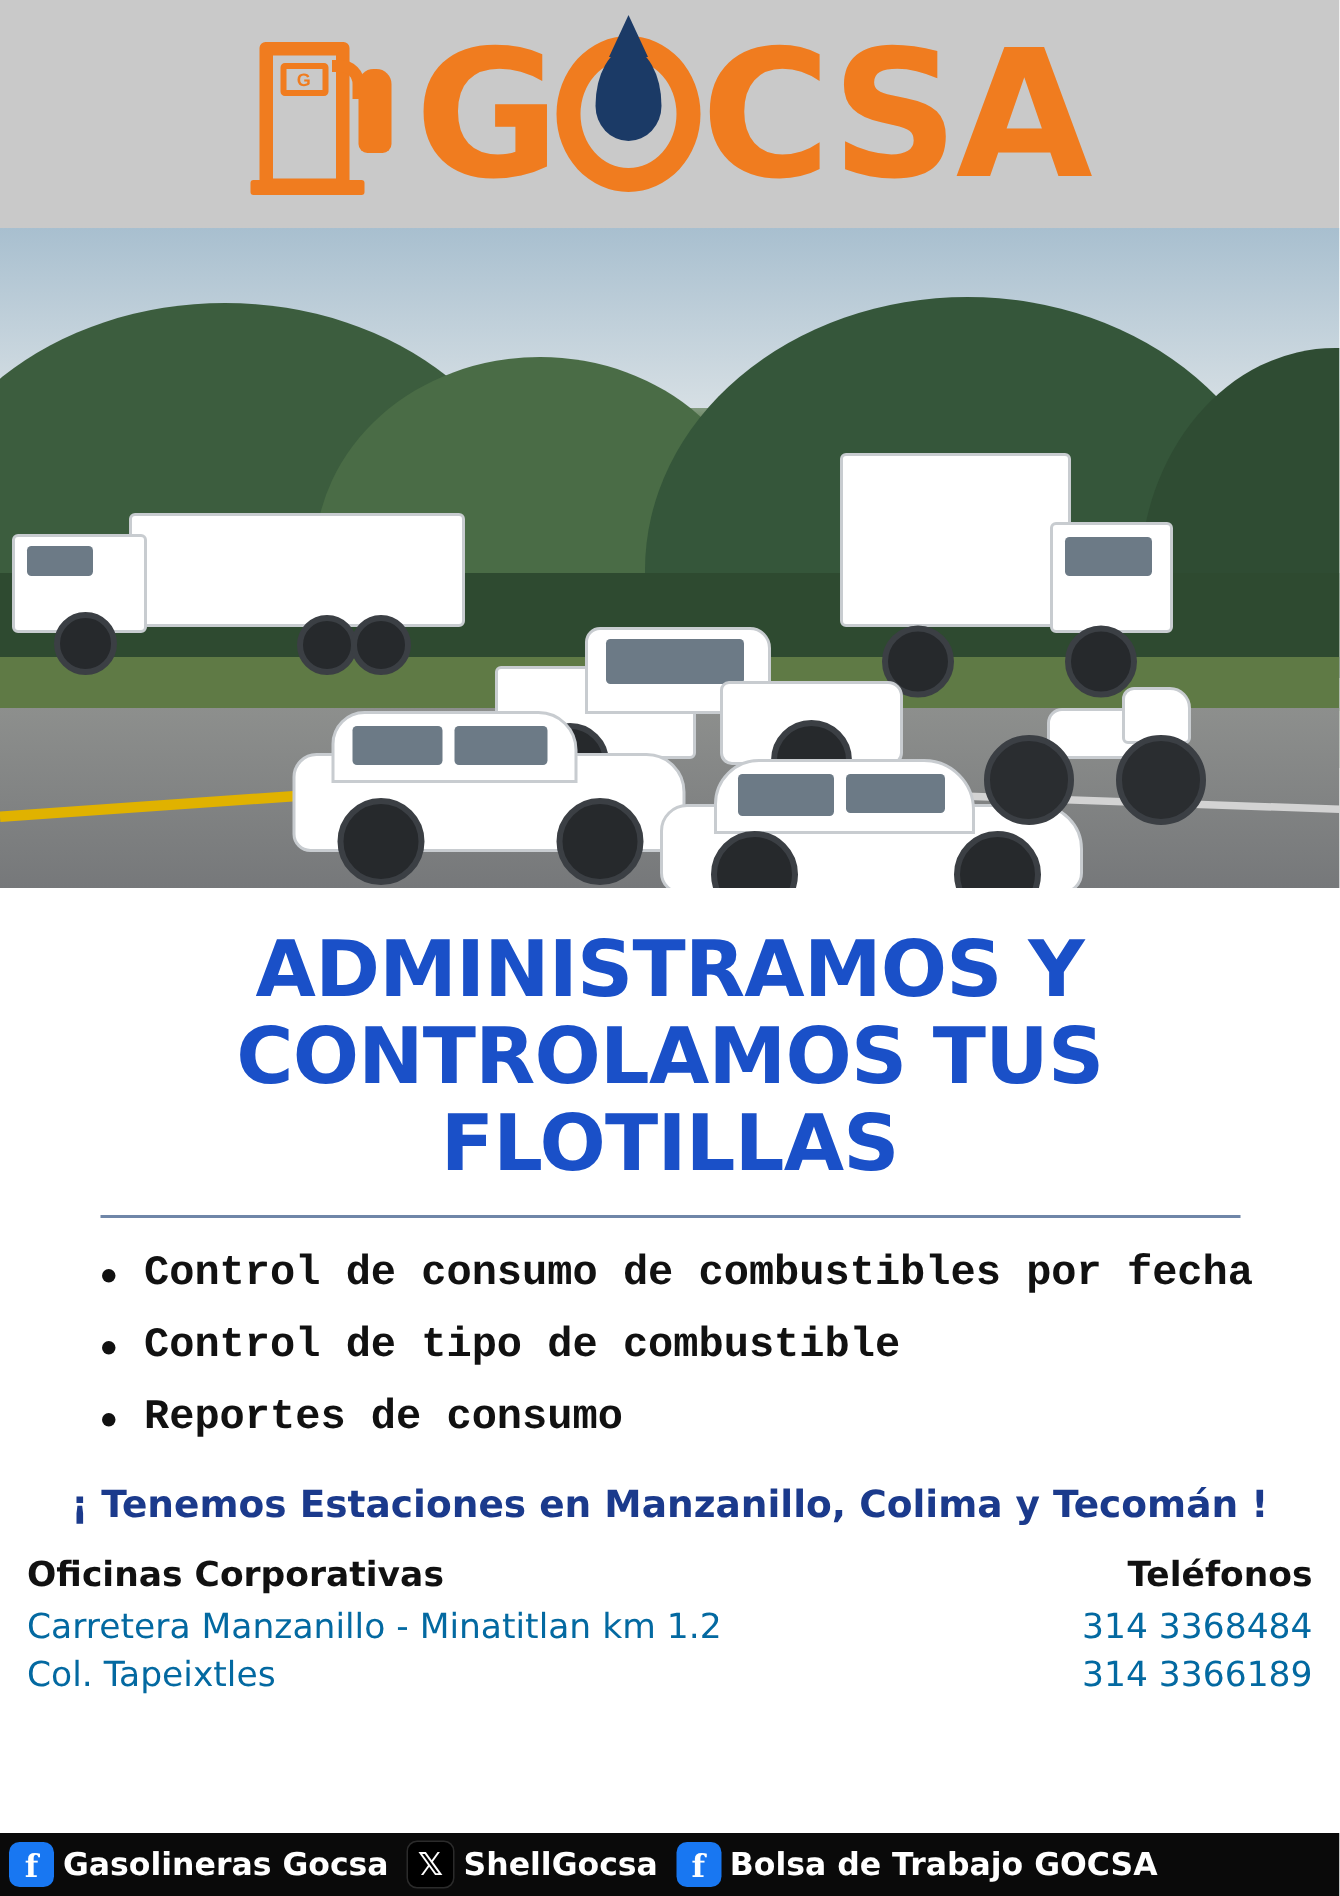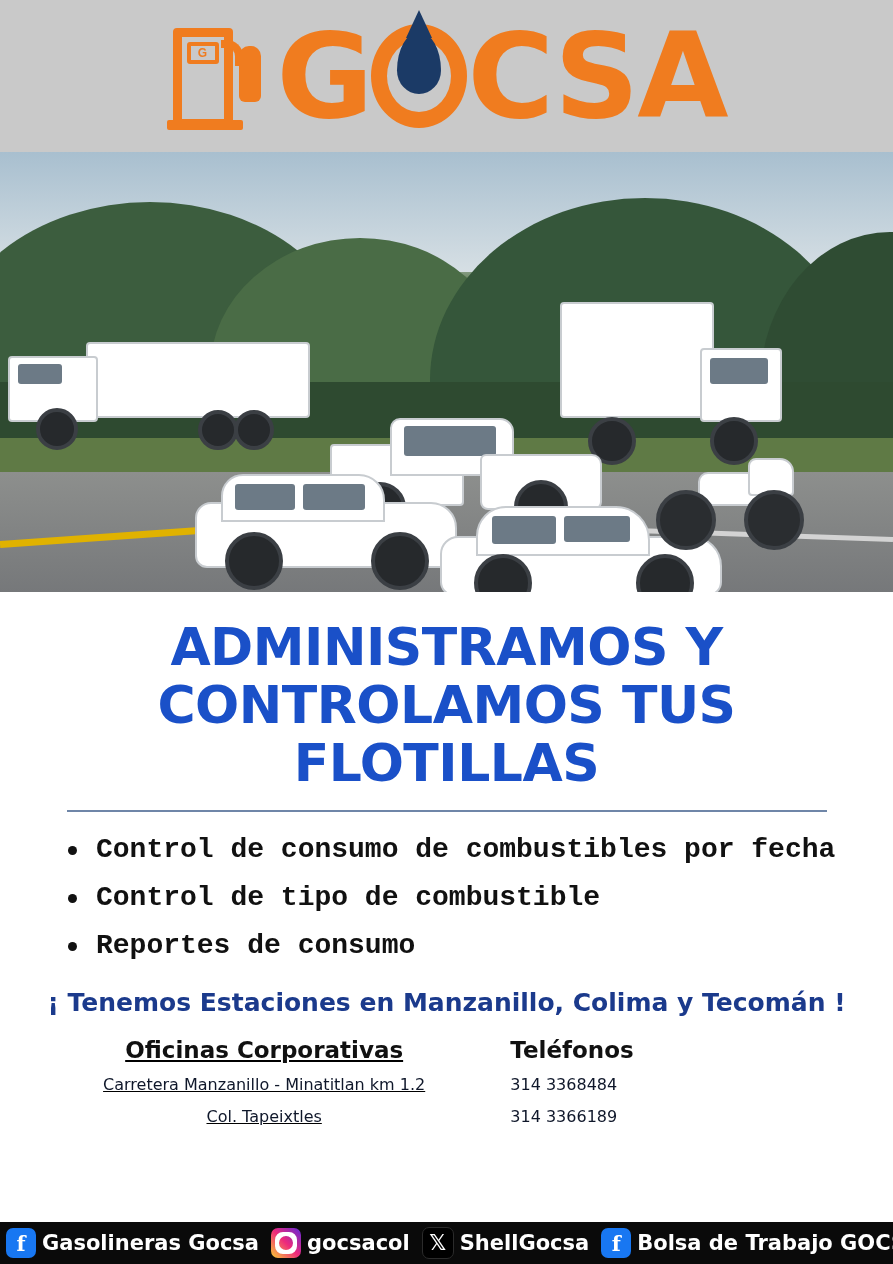--- a/index.html
+++ b/index.html
@@ -307,37 +307,36 @@
     font-size: 25px;
     margin-top: 18px;
     font-family: "DejaVu Sans", sans-serif;
   }
   .contact {
     display: flex;
     margin-top: 20px;
   }
   .contact .col-left {
     flex: 1.35;
-    text-align: center;
-    text-decoration: underline;
+    text-align: left;
   }
   .contact .col-right {
     flex: 1;
-    text-align: left;
+    text-align: right;
   }
   .contact .ctitle {
     font-size: 23px;
     font-weight: bold;
     color: #111;
     font-family: "DejaVu Sans", sans-serif;
     margin-bottom: 6px;
   }
   .contact .cline {
-    font-size: 16px;
-    color: #0f172a;
+    font-size: 23px;
+    color: #0369a1;
     line-height: 32px;
     font-family: "DejaVu Sans", sans-serif;
   }
 
   
   .social {
     position: absolute;
     left: 0; right: 0; bottom: 0;
     height: 42px;
     background: #0a0a0a;
@@ -500,24 +499,20 @@
     </div>
   </div>
 </div>
 
 <div class="social">
   <div class="social-item">
     <span class="badge fb">f</span>
     <span class="label">Gasolineras Gocsa</span>
   </div>
   <div class="social-item">
-    <span class="badge ig"></span>
-    <span class="label">gocsacol</span>
-  </div>
-  <div class="social-item">
     <span class="badge x">𝕏</span>
     <span class="label">ShellGocsa</span>
   </div>
   <div class="social-item">
     <span class="badge fb">f</span>
     <span class="label">Bolsa de Trabajo GOCSA</span>
   </div>
 </div>
 
 </body></html>

